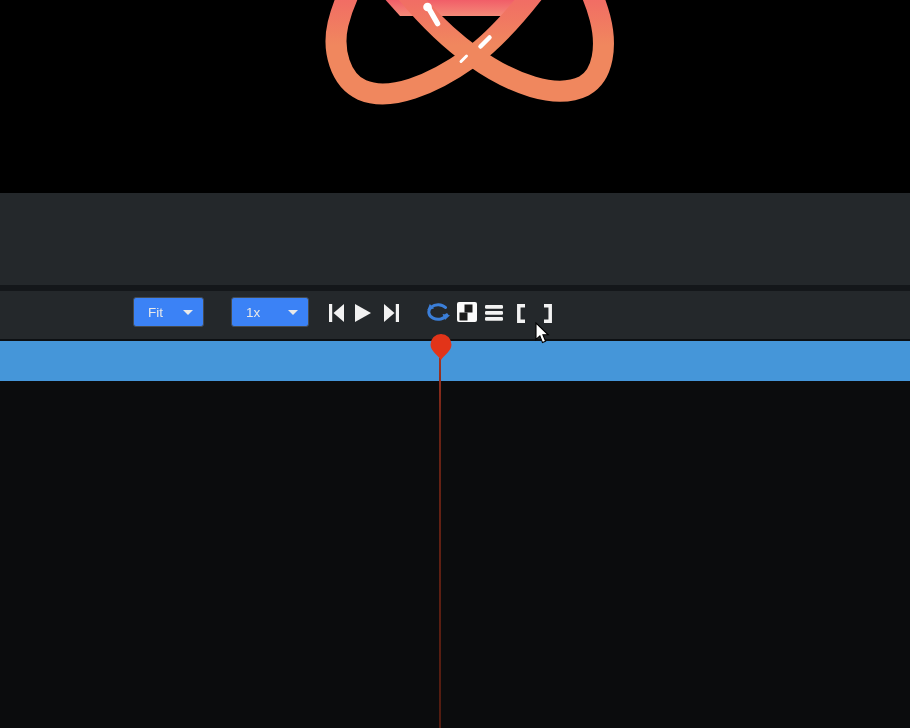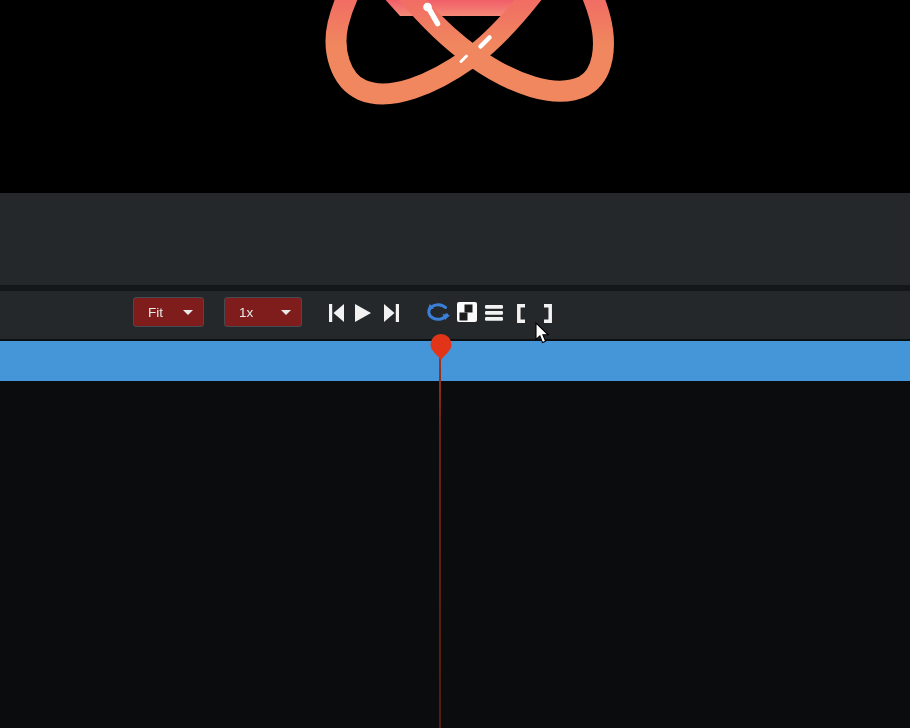--- a/index.html
+++ b/index.html
@@ -8,21 +8,21 @@
   .abs{position:absolute;left:0;width:910px;}
   .canvas{top:0;height:193px;background:#000;}
   .strip{top:193px;height:92px;background:#24282b;}
   .sep1{top:285px;height:6px;background:#14171a;}
   .toolbar{top:291px;height:48px;background:#24282b;}
   .sep2{top:339px;height:2px;background:#0d1013;}
   .timeline{top:341px;height:40px;background:#4596d9;}
   .bottomarea{top:381px;height:347px;background:#0b0c0d;}
 
   .tb-item{position:absolute;display:flex;align-items:center;justify-content:center;}
-  .dd{top:6px;height:30px;background:#7f1d1d;border:1px solid #454b50;border-radius:3px;
+  .dd{top:6px;height:30px;background:#3b82f6;border:1px solid #454b50;border-radius:3px;
       box-sizing:border-box;color:#e9e9e9;font-size:13.5px;cursor:pointer;
       display:flex;align-items:center;padding:0 10px 0 14px;justify-content:space-between;}
   .caret{width:0;height:0;border-left:5px solid transparent;border-right:5px solid transparent;
          border-top:5px solid #e9e9e9;margin-left:10px;}
   .iconbtn{background:none;border:none;padding:0;cursor:pointer;display:flex;
            align-items:center;justify-content:center;}
   .playline{position:absolute;left:439px;top:358px;width:2px;height:370px;
             background:linear-gradient(#a33322,#6a2315 18%,#521c10);}
   .playhead{position:absolute;left:428px;top:334px;}
   .cursor{position:absolute;left:534px;top:322px;}
@@ -61,21 +61,21 @@
   <div class="abs strip"></div>
   <div class="abs sep1"></div>
 
   <div class="abs toolbar">
 
     <div class="tb-item dd" style="left:133px;width:71px;">
       <span>Fit</span>
       <span class="caret"></span>
     </div>
 
-    <div class="tb-item dd" style="left:224px;width:78px;">
+    <div class="tb-item dd" style="left:231px;width:78px;">
       <span>1x</span>
       <span class="caret"></span>
     </div>
 
     <button class="tb-item iconbtn" style="left:328px;top:12px;width:16px;height:19px;" title="skip-to-start-icon">
       <svg width="15" height="18" viewBox="0 0 15 18">
         <rect x="0" y="0" width="3.2" height="18" fill="#f2f2f2"></rect>
         <polygon points="15,0 15,18 4.5,9" fill="#f2f2f2"></polygon>
       </svg>
     </button>

